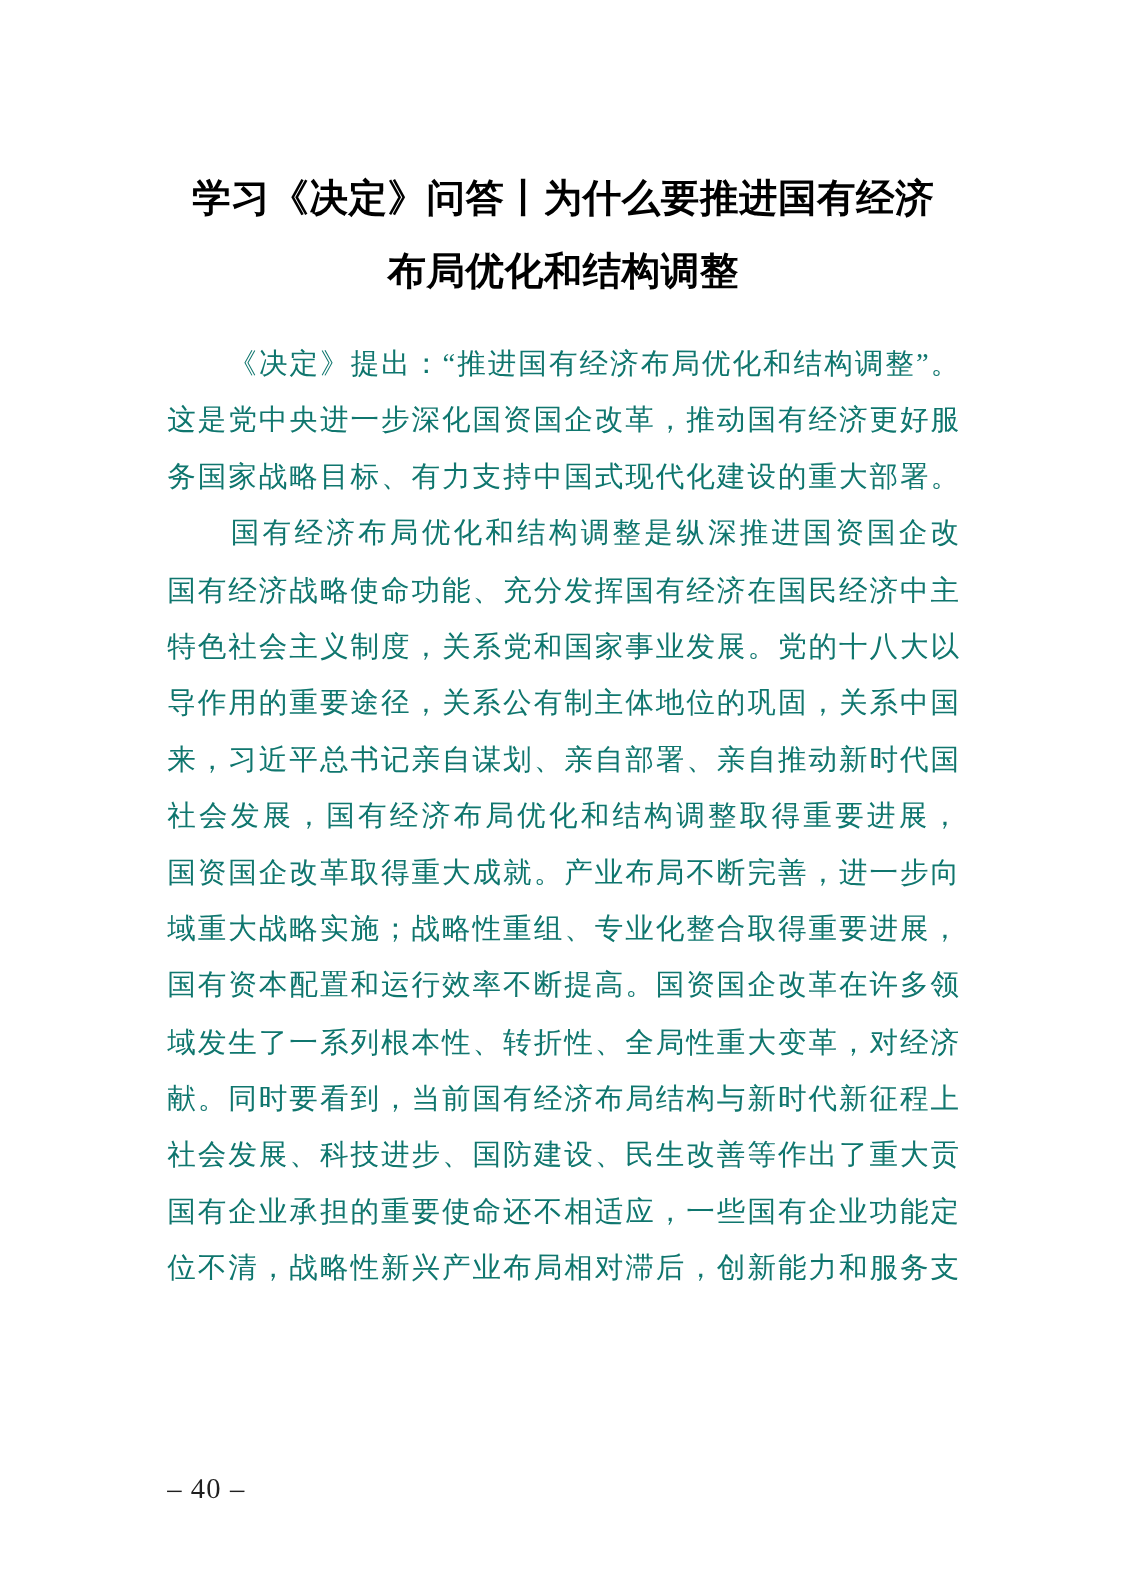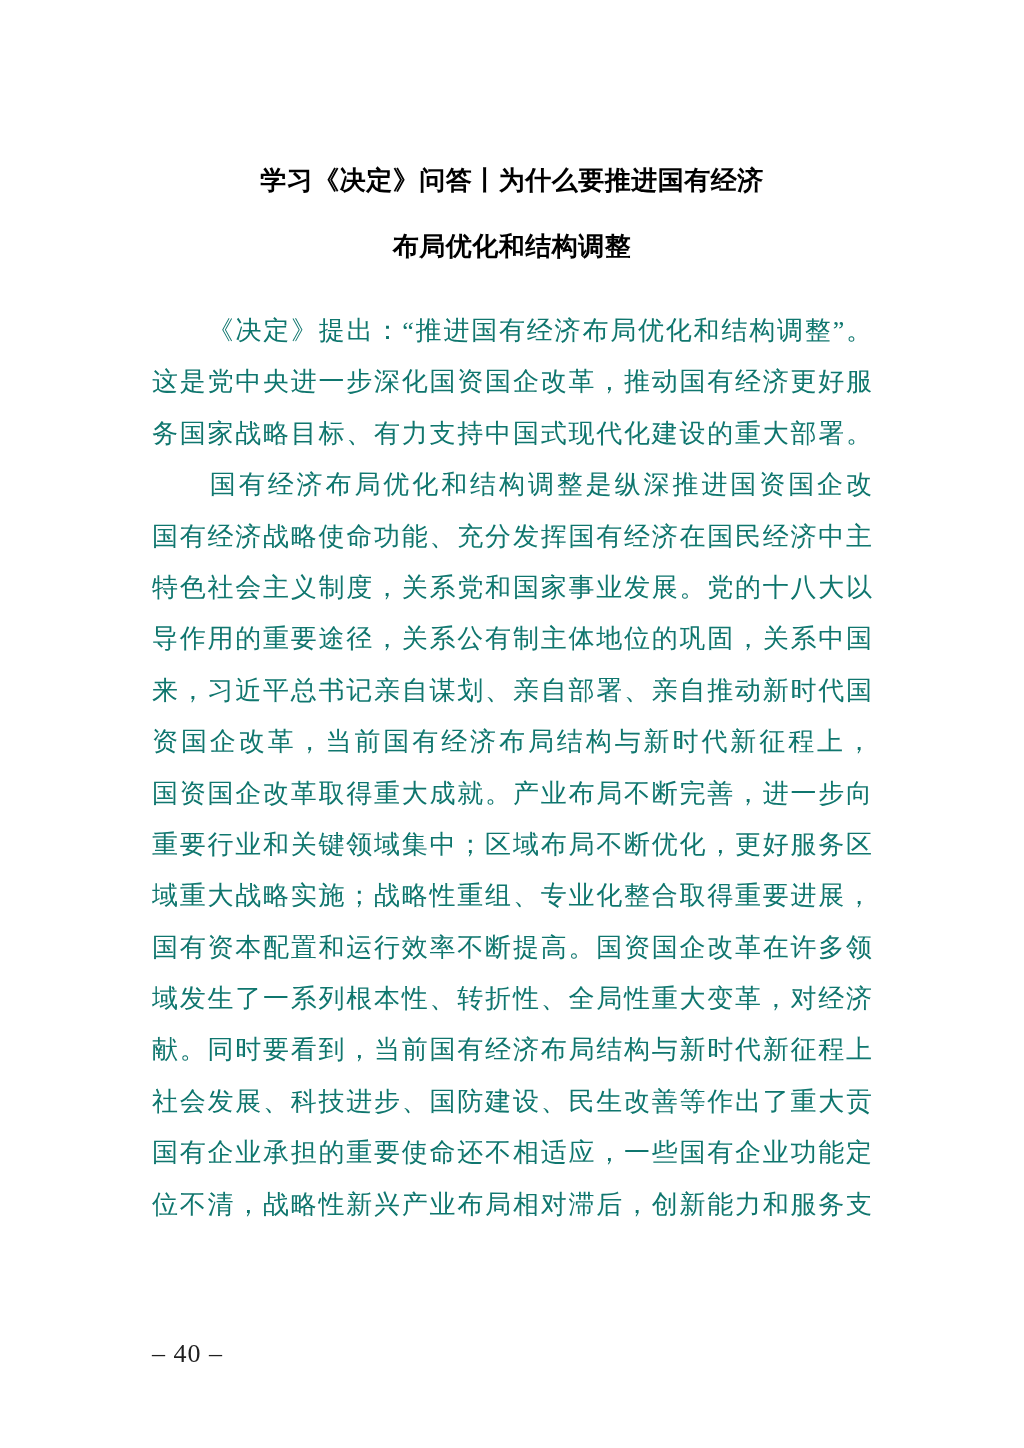--- a/index.html
+++ b/index.html
@@ -17,21 +17,21 @@
     overflow: hidden;
   }
 
   .title {
     position: absolute;
     top: 148px;
     left: 0;
     width: 1024px;
     text-align: center;
     font-weight: bold;
-    font-size: 26px;
+    font-size: 35px;
     line-height: 66px;
     color: #000000;
     letter-spacing: 0.5px;
   }
 
   .title-line {
     display: block;
     white-space: nowrap;
   }
 
@@ -80,23 +80,22 @@
         <div class="line">　　《决定》提出：“推进国有经济布局优化和结构调整”。</div>
         <div class="line">这是党中央进一步深化国资国企改革，推动国有经济更好服</div>
         <div class="line">务国家战略目标、有力支持中国式现代化建设的重大部署。</div>
       </div>
     <div class="paragraph">
         <div class="line">　　国有经济布局优化和结构调整是纵深推进国资国企改</div>
         <div class="line">国有经济战略使命功能、充分发挥国有经济在国民经济中主</div>
         <div class="line">特色社会主义制度，关系党和国家事业发展。党的十八大以</div>
         <div class="line">导作用的重要途径，关系公有制主体地位的巩固，关系中国</div>
         <div class="line">来，习近平总书记亲自谋划、亲自部署、亲自推动新时代国</div>
-        <div class="line">资国企改革，当前国有经济布局结构与新时代新征程上，</div>
+        <div class="line">社会发展，国有经济布局优化和结构调整取得重要进展，</div>
         <div class="line">国资国企改革取得重大成就。产业布局不断完善，进一步向</div>
-        <div class="line">重要行业和关键领域集中；区域布局不断优化，更好服务区</div>
         <div class="line">域重大战略实施；战略性重组、专业化整合取得重要进展，</div>
         <div class="line">国有资本配置和运行效率不断提高。国资国企改革在许多领</div>
         <div class="line">域发生了一系列根本性、转折性、全局性重大变革，对经济</div>
         <div class="line">献。同时要看到，当前国有经济布局结构与新时代新征程上</div>
         <div class="line">社会发展、科技进步、国防建设、民生改善等作出了重大贡</div>
         <div class="line">国有企业承担的重要使命还不相适应，一些国有企业功能定</div>
         <div class="line">位不清，战略性新兴产业布局相对滞后，创新能力和服务支</div>
       </div>
   </div>
 

